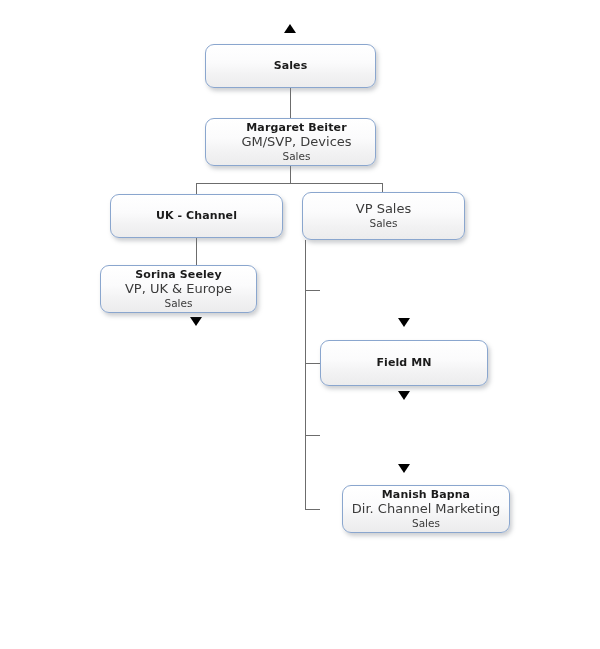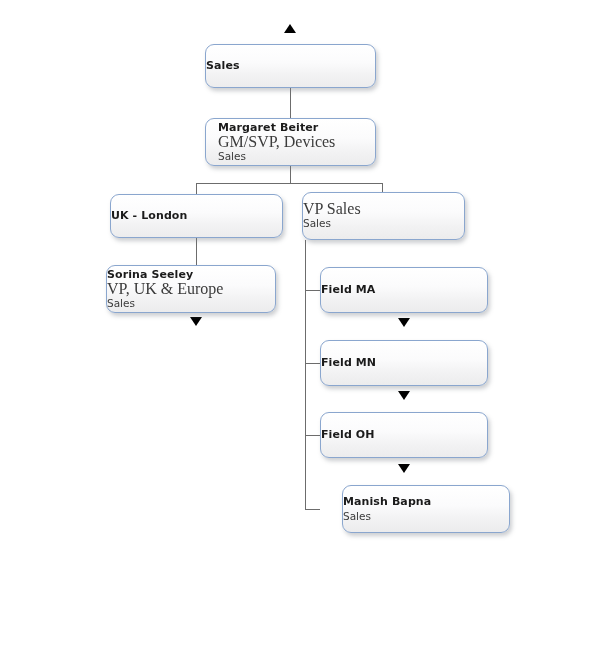--- a/index.html
+++ b/index.html
@@ -22,38 +22,37 @@
   
   .node {
     position: absolute;
     box-sizing: border-box;
     border: 1px solid #8aa6ce;
     border-radius: 9px;
     background: linear-gradient(to bottom, #ffffff 0%, #fbfbfc 42%, #f2f2f3 72%, #ececed 100%);
     box-shadow: 2px 3px 4px rgba(120,125,135,0.38);
     display: flex;
     flex-direction: column;
-    align-items: flex-start;
+    align-items: center;
     justify-content: center;
     text-align: center;
     z-index: 3;
   }
   .node .nm {
     font-size: 11px;
     font-weight: bold;
     color: #1b1b1b;
     line-height: 14px;
     letter-spacing: .1px;
   }
   .node .tl {
-    font-size: 16px;
+    font-size: 13px;
     font-weight: normal;
     color: #3b3b3b;
     line-height: 14px;
-    font-family: Liberation Serif, serif;
   }
   .node .dp {
     font-size: 10.5px;
     font-weight: normal;
     color: #3b3b3b;
     line-height: 14px;
   }
 
   
   .vline {
@@ -103,60 +102,55 @@
     <div class="tl">GM/SVP, Devices</div>
     <div class="dp">Sales</div>
   </div>
 
   <div class="vline" style="left:290px; top:166px; height:17px;"></div>
   <div class="hline" style="left:196px; top:183px; width:187px;"></div>
   <div class="vline" style="left:196px; top:183px; height:11px;"></div>
   <div class="vline" style="left:382px; top:183px; height:9px;"></div>
 
   <div class="node" id="node-uk-london" style="left:110px; top:194px; width:173px; height:44px;">
-    <div class="nm">UK - London</div>
+    <div class="nm">UK - Channel</div>
   </div>
 
   <div class="node" id="node-barruch" style="left:302px; top:192px; width:163px; height:48px;">
     <div class="tl">VP Sales</div>
     <div class="dp">Sales</div>
   </div>
 
   <div class="vline" style="left:196px; top:238px; height:27px;"></div>
 
-  <div class="node" id="node-sorina" style="left:106px; top:265px; width:170px; height:48px;">
+  <div class="node" id="node-sorina" style="left:100px; top:265px; width:157px; height:48px;">
     <div class="nm">Sorina Seeley</div>
     <div class="tl">VP, UK &amp; Europe</div>
     <div class="dp">Sales</div>
   </div>
 
   <div class="arrow-down" style="left:190px; top:317px;"></div>
 
   <div class="vline" style="left:305px; top:240px; height:269px;"></div>
   <div class="hline" style="left:305px; top:290px; width:15px;"></div>
   <div class="hline" style="left:305px; top:363px; width:15px;"></div>
   <div class="hline" style="left:305px; top:435px; width:15px;"></div>
   <div class="hline" style="left:305px; top:509px; width:15px;"></div>
 
-  <div class="node" id="node-field-ma" style="left:320px; top:267px; width:168px; height:46px;">
-    <div class="nm">Field MA</div>
-  </div>
 
   <div class="arrow-down" style="left:398px; top:318px;"></div>
 
   <div class="node" id="node-field-mn" style="left:320px; top:340px; width:168px; height:46px;">
     <div class="nm">Field MN</div>
   </div>
 
   <div class="arrow-down" style="left:398px; top:391px;"></div>
 
-  <div class="node" id="node-field-oh" style="left:320px; top:412px; width:168px; height:46px;">
-    <div class="nm">Field OH</div>
-  </div>
 
   <div class="arrow-down" style="left:398px; top:464px;"></div>
 
   <div class="node" id="node-manish" style="left:320px; top:485px; width:168px; height:48px;margin-left:22px;">
     <div class="nm">Manish Bapna</div>
+    <div class="tl">Dir. Channel Marketing</div>
     <div class="dp">Sales</div>
   </div>
 
 </div>
 
 </body></html>

